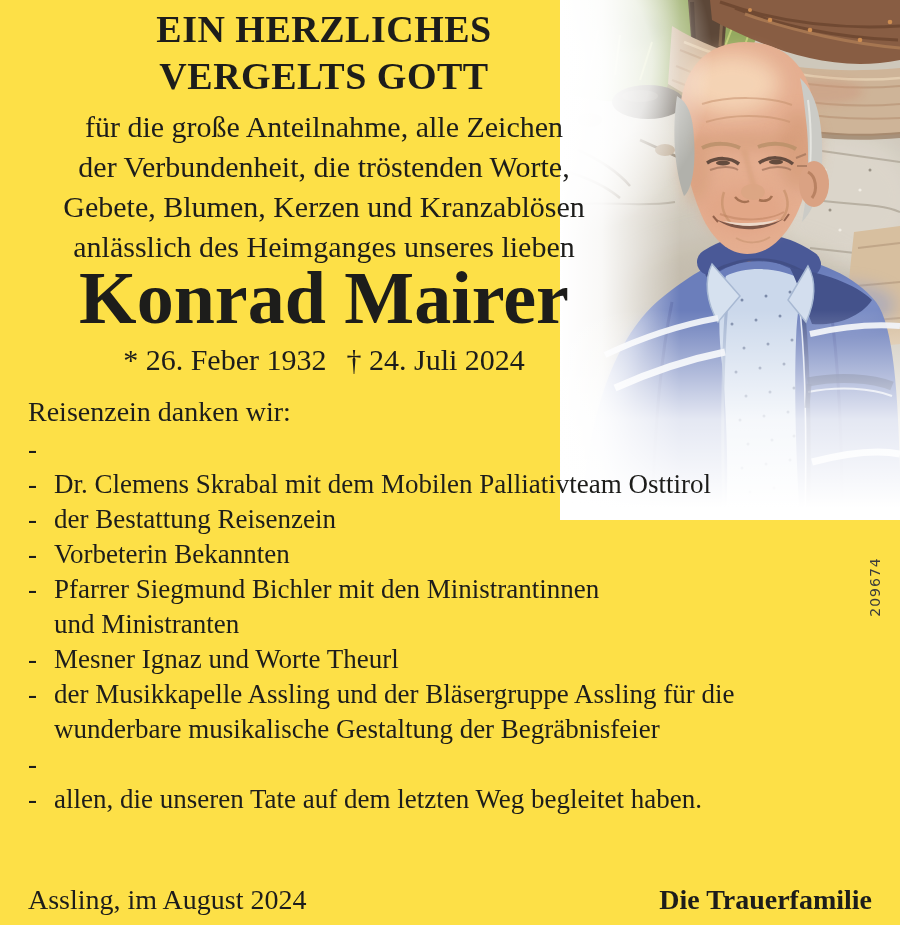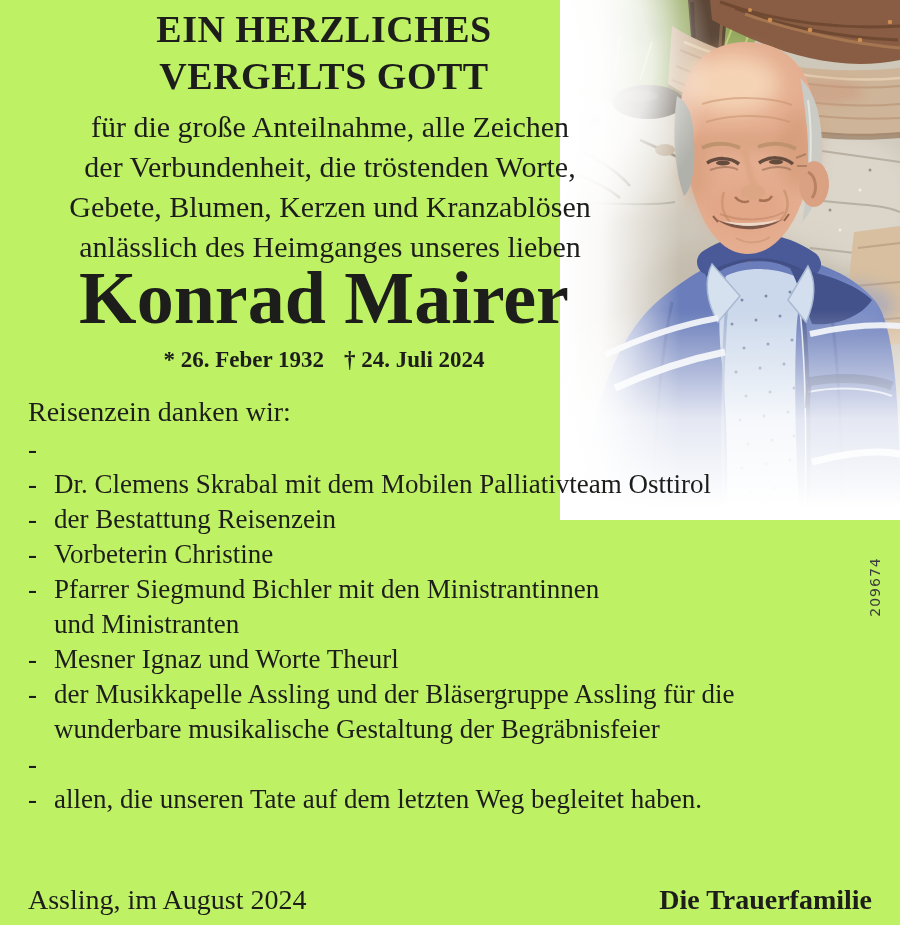--- a/index.html
+++ b/index.html
@@ -1,17 +1,17 @@
 <!DOCTYPE html>
 <html><head>
 <meta charset="utf-8">
 <style>
   html,body { margin:0; padding:0; background:#ffffff; }
   .sheet {
-    position:relative; width:900px; height:925px; background:#bef264;
+    position:relative; width:900px; height:925px; background:#fde047;
     overflow:hidden; font-family:"Liberation Serif", serif; color:#1d1d1b;
   }
   
   .photo { position:absolute; left:560px; top:0; width:340px; height:520px; z-index:0; }
   .photo svg { display:block; }
   .photo-overlay { position:absolute; inset:0; pointer-events:none; }
   .wash   { background:rgba(255,255,255,0.10); }
   .fade-left {
     width:120px; height:100%;
     background:linear-gradient(to right, #ffffff 0%, rgba(255,255,255,0.88) 35%, rgba(255,255,255,0) 100%);
@@ -24,31 +24,31 @@
     background:linear-gradient(to bottom, rgba(255,255,255,0) 0%, rgba(255,255,255,0.82) 52%, #ffffff 94%);
   }
   
   .txt { position:absolute; z-index:2; }
   .title {
     top:6px; left:0; width:648px; text-align:center;
     font-weight:bold; font-size:38px; line-height:47px; white-space:pre-line;
     letter-spacing:0.5px;
   }
   .intro {
-    top:107px; left:12px; width:636px; text-align:center;
+    top:107px; left:6px; width:636px; text-align:center;
     font-size:30px; line-height:40px; white-space:pre-line;
   }
   .name {
     top:252px; left:0; width:648px; text-align:center;
     font-weight:bold; font-size:74px; line-height:92px;
   }
   .dates {
     top:344px; left:0; width:648px;
     display:flex; justify-content:center; gap:20px;
-    font-weight:bold; font-size:23px; line-height:32px;
+    font-weight:normal; font-size:30px; line-height:32px;
   }
   .thanks-heading { top:394px; left:28px; font-size:28px; line-height:36px; }
   .thanks-list {
     top:432px; left:28px; width:862px;
     list-style:none; margin:0; padding:0; font-size:27px;
   }
   .thanks-list li { display:flex; line-height:35px; }
   .bullet { width:26px; flex:none; }
   .item-text { white-space:pre-line; }
   .footer {
@@ -252,21 +252,21 @@
     <li>
         <span class="bullet">-</span>
         <span class="item-text">Dr. Clemens Skrabal mit dem Mobilen Palliativteam Osttirol</span>
       </li>
     <li>
         <span class="bullet">-</span>
         <span class="item-text">der Bestattung Reisenzein</span>
       </li>
     <li>
         <span class="bullet">-</span>
-        <span class="item-text">Vorbeterin Christine</span>
+        <span class="item-text">Vorbeterin Bekannten</span>
       </li>
     <li>
         <span class="bullet">-</span>
         <span class="item-text">Pfarrer Siegmund Bichler mit den Ministrantinnen
 und Ministranten</span>
       </li>
     <li>
         <span class="bullet">-</span>
         <span class="item-text">Mesner Ignaz und Worte Theurl</span>
       </li>

